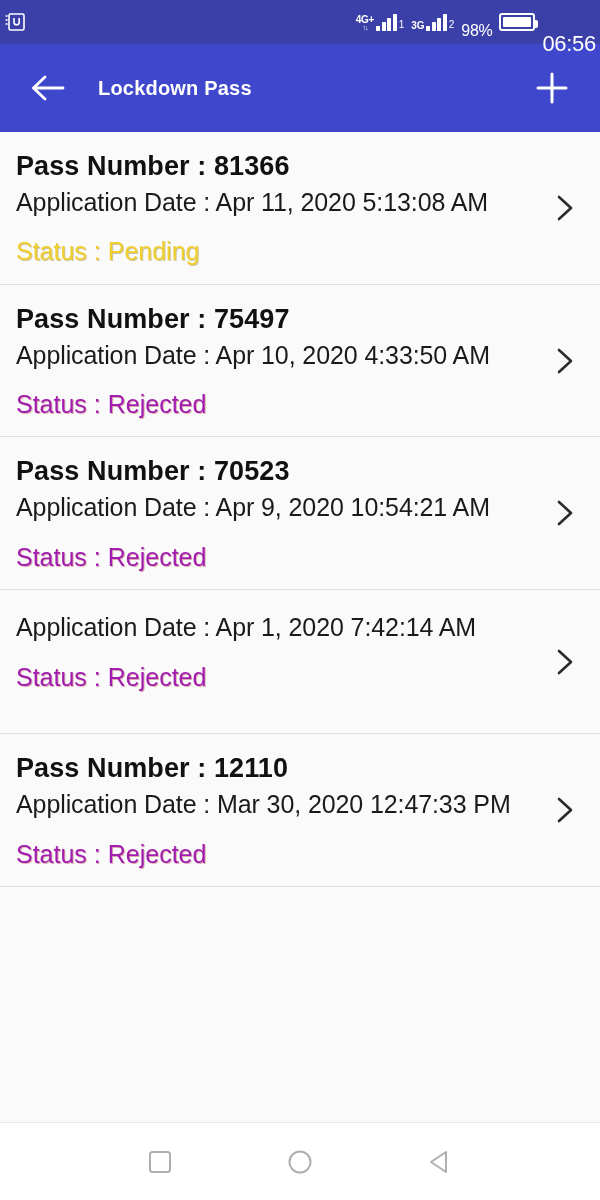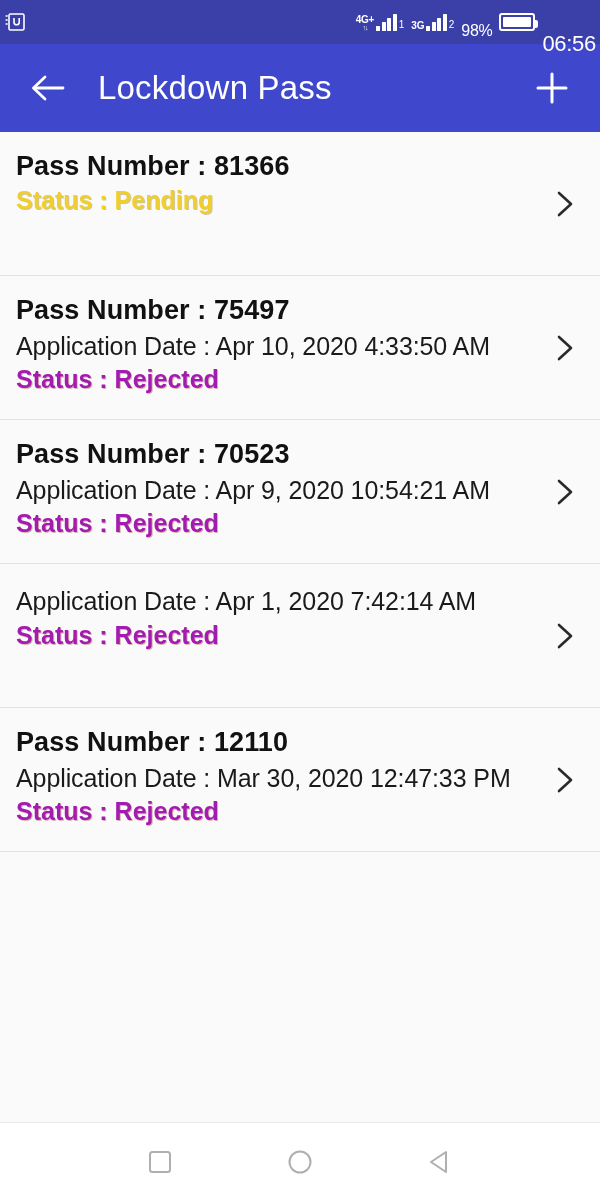--- a/index.html
+++ b/index.html
@@ -41,36 +41,36 @@
                      width:3px; height:8px; background:#fff; border-radius:0 2px 2px 0; }
   .batt-fill{ height:100%; width:98%; background:#ffffff; border-radius:1px; }
   .sb-clock{ font-size:22px; line-height:22px; letter-spacing:-.3px;margin-top:44px; }
 
   
   .appbar{
     height:88px; background:#3F48CC; display:flex; align-items:center;
     padding:0 24px; color:#ffffff;
   }
   .appbar-back{ width:48px; height:48px; display:flex; align-items:center; justify-content:center; }
-  .appbar-title{ font-size:33px; font-weight:400; margin-left:26px; letter-spacing:.2px; white-space:nowrap; }
+  .appbar-title{ font-size:20px; font-weight:700; margin-left:26px; letter-spacing:.2px; white-space:nowrap; }
   .appbar-grow{ flex:1; }
   .appbar-add{ width:48px; height:48px; display:flex; align-items:center; justify-content:center; }
 
   
   .list{ background:#FAFAFA; }
   .list-item{
     position:relative; background:#FAFAFA;
     padding:18px 0 16px 16px;
     border-bottom:1.5px solid #E2E2E2;
     min-height:144px;
   }
   .li-text{ padding-right:58px; }
   .li-pass{ font-size:27px; font-weight:700; color:#111111; letter-spacing:.1px; line-height:1.22; white-space:nowrap; }
   .li-date{ font-size:25px; font-weight:400; color:#1A1A1A; letter-spacing:-.1px; line-height:1.3; margin-top:3px; white-space:nowrap; }
-  .li-status{ font-size:25px; font-weight:700; line-height:1.25; margin-top:2px; white-space:nowrap; }
+  .li-status{ font-size:25px; font-weight:400; line-height:1.25; margin-top:18px; white-space:nowrap; }
   .li-status.pending{ color:#EFCE2E; text-shadow:1px 1px 0 rgba(120,100,0,.35); }
   .li-status.rejected{ color:#a21caf; text-shadow:1px 1px 0 rgba(140,0,0,.3); }
   .li-chevron{
     position:absolute; right:18px; top:50%; transform:translateY(-50%);
     width:34px; height:34px; display:flex; align-items:center; justify-content:center;
   }
 
   
   .filler{ background:#FAFAFA; }
 
@@ -153,20 +153,21 @@
         <line x1="17" y1="3" x2="17" y2="31" stroke="#ffffff" stroke-width="3" stroke-linecap="round"></line>
         <line x1="3" y1="17" x2="31" y2="17" stroke="#ffffff" stroke-width="3" stroke-linecap="round"></line>
       </svg>
     </span>
   </div>
 
   <div class="list" id="pass-list">
       <div class="list-item">
         <div class="li-text">
           <div class="li-pass">Pass Number : 81366</div>
+          <div class="li-date">Application Date : Apr 11, 2020 5:13:08 AM</div>
           <div class="li-status pending">Status : Pending</div>
         </div>
         <span class="li-chevron">
           <svg width="22" height="30" viewBox="0 0 22 30">
             <polyline points="5,4 17,15 5,26" fill="none" stroke="#2B2B2B" stroke-width="2.6" stroke-linecap="round" stroke-linejoin="round"></polyline>
           </svg>
         </span>
       </div>
       <div class="list-item">
         <div class="li-text">

